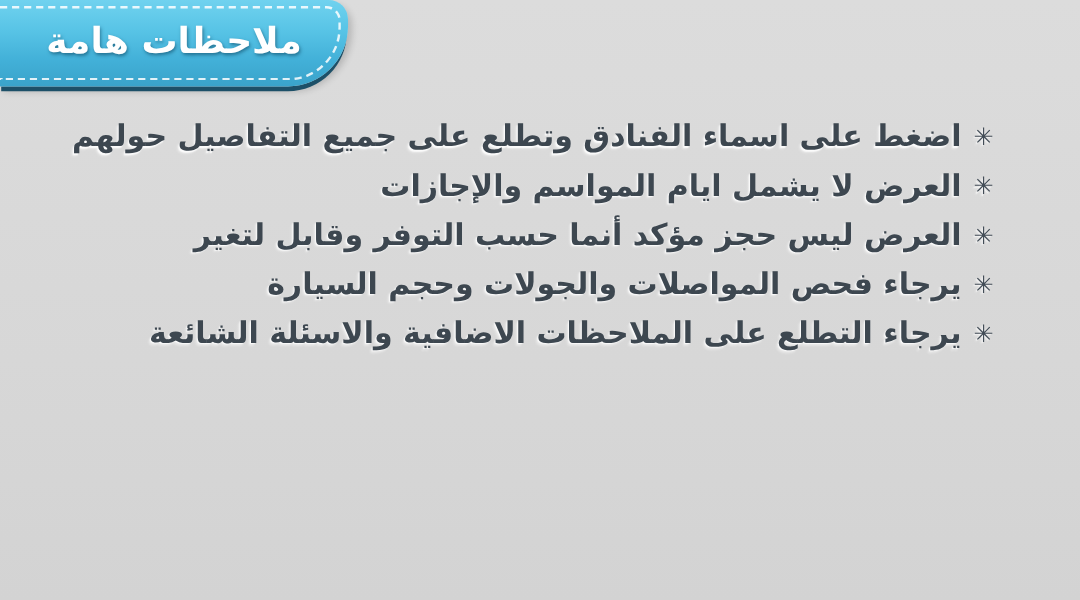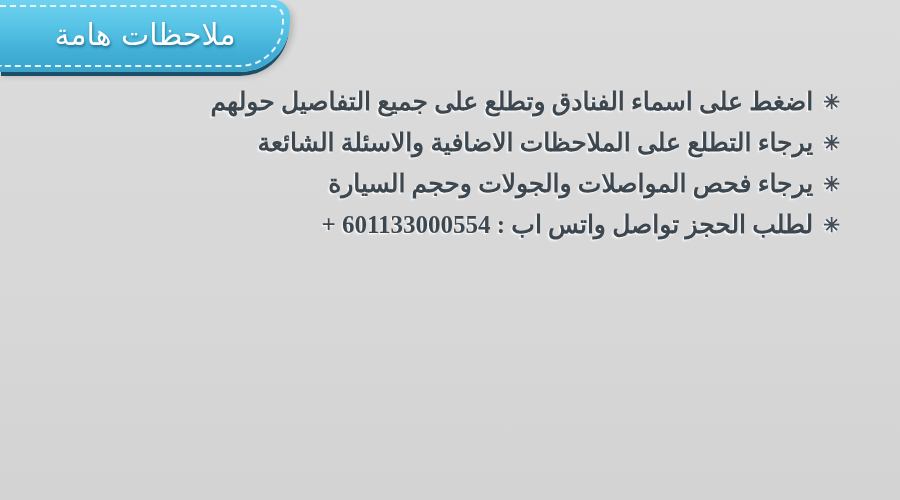--- a/index.html
+++ b/index.html
@@ -22,30 +22,30 @@
     box-shadow:0 5px 0 -1px #1d5068, 3px 4px 6px rgba(0,0,0,.18);
   }
   .ribbon::after{
     content:"";position:absolute;top:5px;bottom:5px;left:0;right:6px;
     border:2px dashed rgba(255,255,255,.85);border-left:none;
     border-radius:0 12px 44px 0;pointer-events:none;
   }
   .ribbon-title{
     position:absolute;top:0;left:0;right:0;bottom:4px;
     display:flex;align-items:center;justify-content:center;
-    font-size:30px;font-weight:normal;color:#ffffff;
+    font-size:30px;font-weight:bold;color:#ffffff;
     text-shadow:1px 2px 3px rgba(7,60,87,.55);
     direction:rtl;
   }
 
   
   .notes{
     position:absolute;top:77px;right:0;left:0;
-    margin:4px;padding:0 56px 0 0;
-    list-style:none;direction:rtl;text-align:right;font-family:Liberation Serif, serif;
+    margin:16px;padding:0 56px 0 0;
+    list-style:none;direction:rtl;text-align:right;
   }
   .note-row{
     height:41px;line-height:41px;white-space:nowrap;
     font-weight:bold;font-size:25px;
     color:#3d4750;
     text-shadow:-1px 1px 1px rgba(255,255,255,.85), -2px 2px 2px rgba(255,255,255,.4);
   }
   .bullet{
     display:inline-block;font-size:20px;margin-left:10px;
     vertical-align:1px;color:#434d57;
@@ -58,23 +58,26 @@
 
   <div class="ribbon">
     <span class="ribbon-title">ملاحظات هامة</span>
   </div>
 
   <ul class="notes">
     <li class="note-row">
       <span class="bullet">✳</span><span class="note-text">اضغط على اسماء الفنادق وتطلع على جميع التفاصيل حولهم</span>
     </li>
     <li class="note-row">
-      <span class="bullet">✳</span><span class="note-text">يرجاء التطلع على الملاحظات الاضافية والاسئلة الشائعة</span>
+      <span class="bullet">✳</span><span class="note-text">العرض لا يشمل ايام المواسم والإجازات</span>
+    </li>
+    <li class="note-row">
+      <span class="bullet">✳</span><span class="note-text">العرض ليس حجز مؤكد أنما حسب التوفر وقابل لتغير</span>
     </li>
     <li class="note-row">
       <span class="bullet">✳</span><span class="note-text">يرجاء فحص المواصلات والجولات وحجم السيارة</span>
     </li>
     <li class="note-row">
-      <span class="bullet">✳</span><span class="note-text">لطلب الحجز تواصل واتس اب : 601133000554 +</span>
+      <span class="bullet">✳</span><span class="note-text">يرجاء التطلع على الملاحظات الاضافية والاسئلة الشائعة</span>
     </li>
   </ul>
 
 </div>
 
 </body></html>

